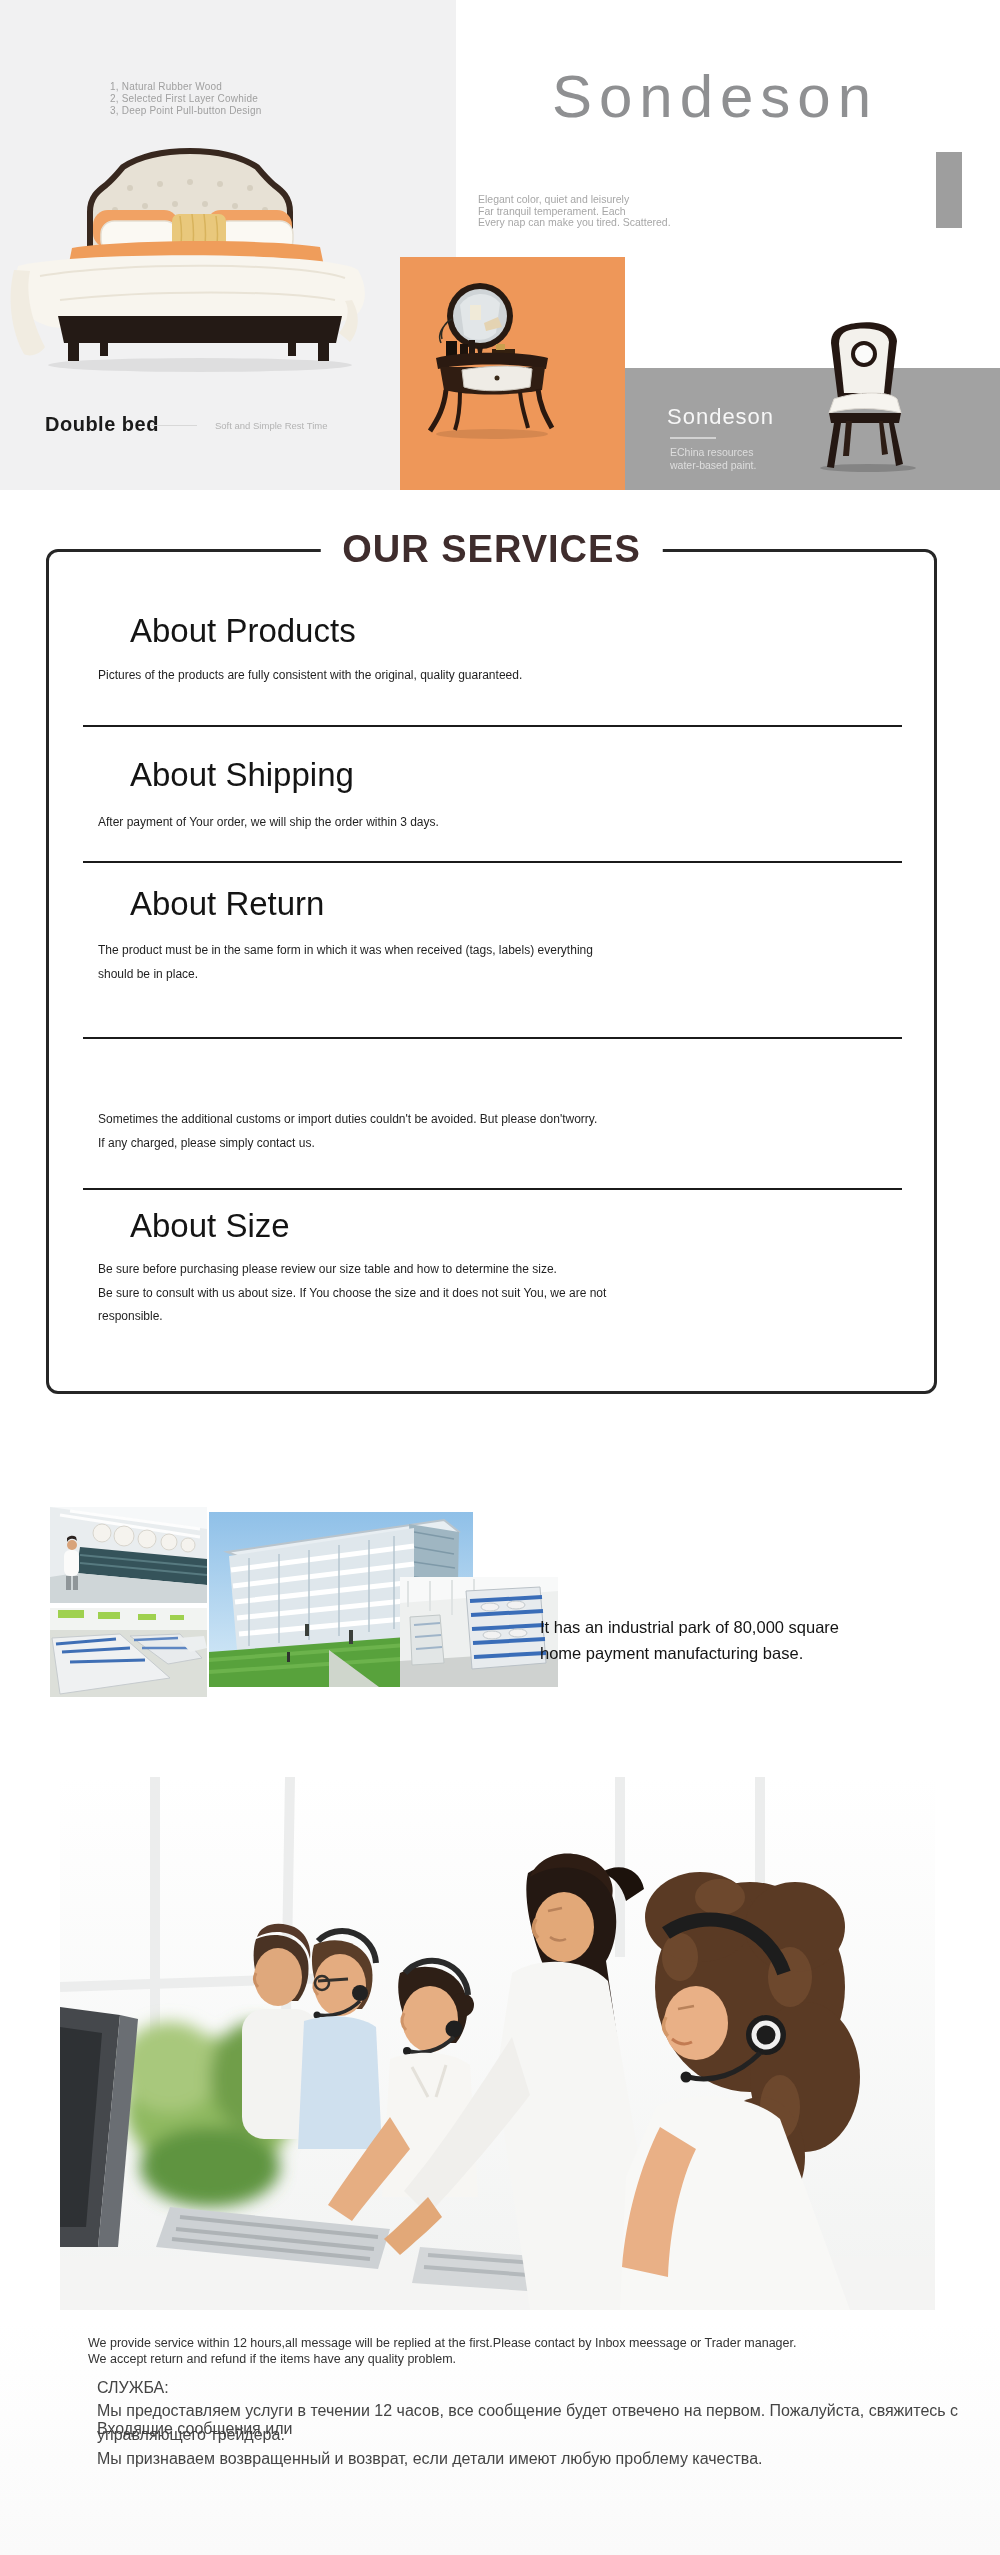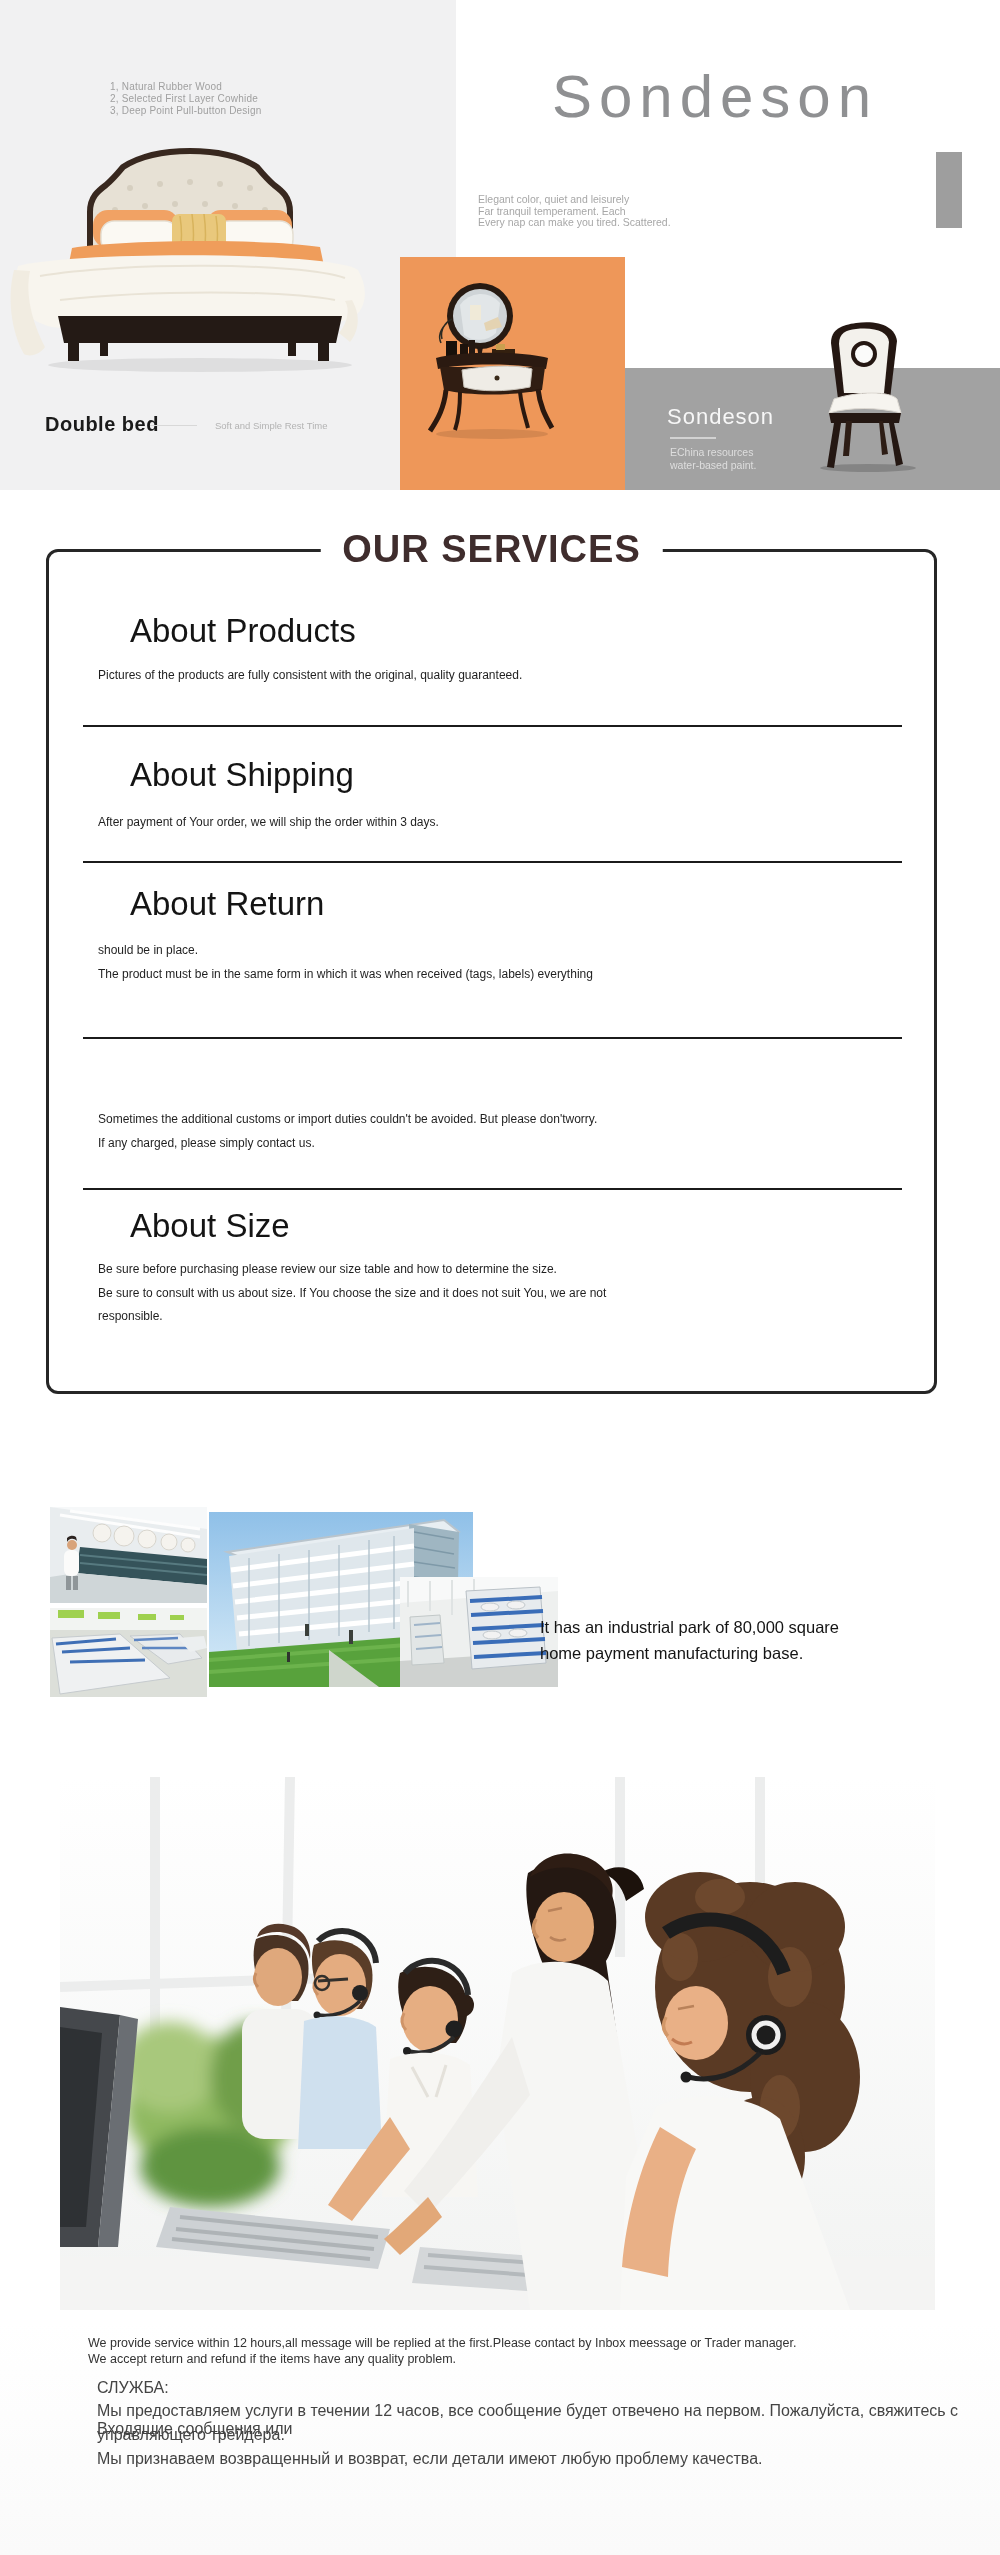--- a/index.html
+++ b/index.html
@@ -185,22 +185,22 @@
     <div class="svc-divider" style="top:173px"></div>
 
     <div class="svc-head" style="top:204px">About Shipping</div>
     <div class="svc-body" style="top:259px">
       <div>After payment of Your order, we will ship the order within 3 days.</div>
     </div>
     <div class="svc-divider" style="top:309px"></div>
 
     <div class="svc-head" style="top:333px">About Return</div>
     <div class="svc-body" style="top:387px">
+      <div>The product must be in the same form in which it was when received (tags, labels) everything</div>
       <div>should be in place.</div>
-      <div>The product must be in the same form in which it was when received (tags, labels) everything</div>
     </div>
     <div class="svc-divider" style="top:485px"></div>
 
     <div class="svc-body" style="top:556px">
       <div>Sometimes the additional customs or import duties couldn't be avoided. But please don'tworry.</div>
       <div>If any charged, please simply contact us.</div>
     </div>
     <div class="svc-divider" style="top:636px"></div>
 
     <div class="svc-head" style="top:655px">About Size</div>

